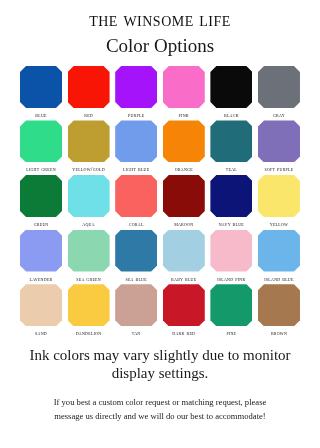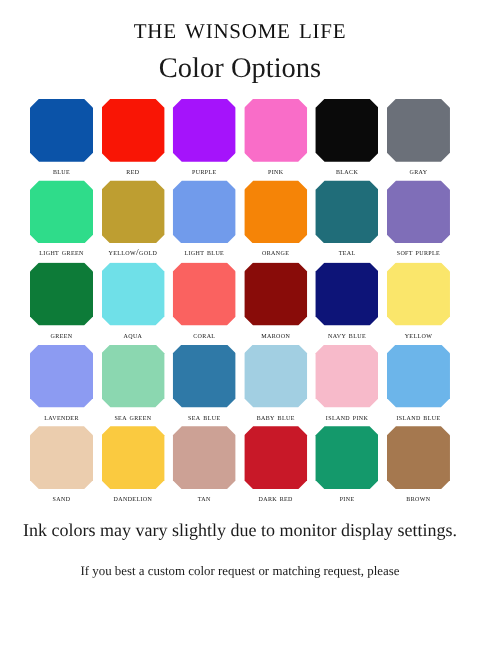--- a/index.html
+++ b/index.html
@@ -82,21 +82,21 @@
     font-variant: small-caps;
     text-transform: lowercase;
     letter-spacing: 0.25px;
     text-align: center;
     color: #141414;
     width: 48px;
     word-wrap: break-word;
   }
   .note-primary {
     margin-top: 7px;
-    font-size: 12px;
+    font-size: 15px;
     line-height: 1.25;
     text-align: center;
     color: #1a1a1a;
     width: 300px;
   }
   .note-secondary {
     margin-top: 13px;
     font-size: 8.6px;
     line-height: 1.55;
     text-align: center;
@@ -243,15 +243,16 @@
           <div class="swatch-chip" style="background: rgb(165, 120, 79);"></div>
           <div class="swatch-label">Brown</div>
         </div>
       </div>
     </div>
 
   <div class="note-primary">Ink colors may vary slightly due to monitor display settings.</div>
 
   <div class="note-secondary">
     <div>If you best a custom color request or matching request, please</div>
+    <div>message us directly and we will do our best to accommodate!</div>
   </div>
 
 </div>
 
 </body></html>

